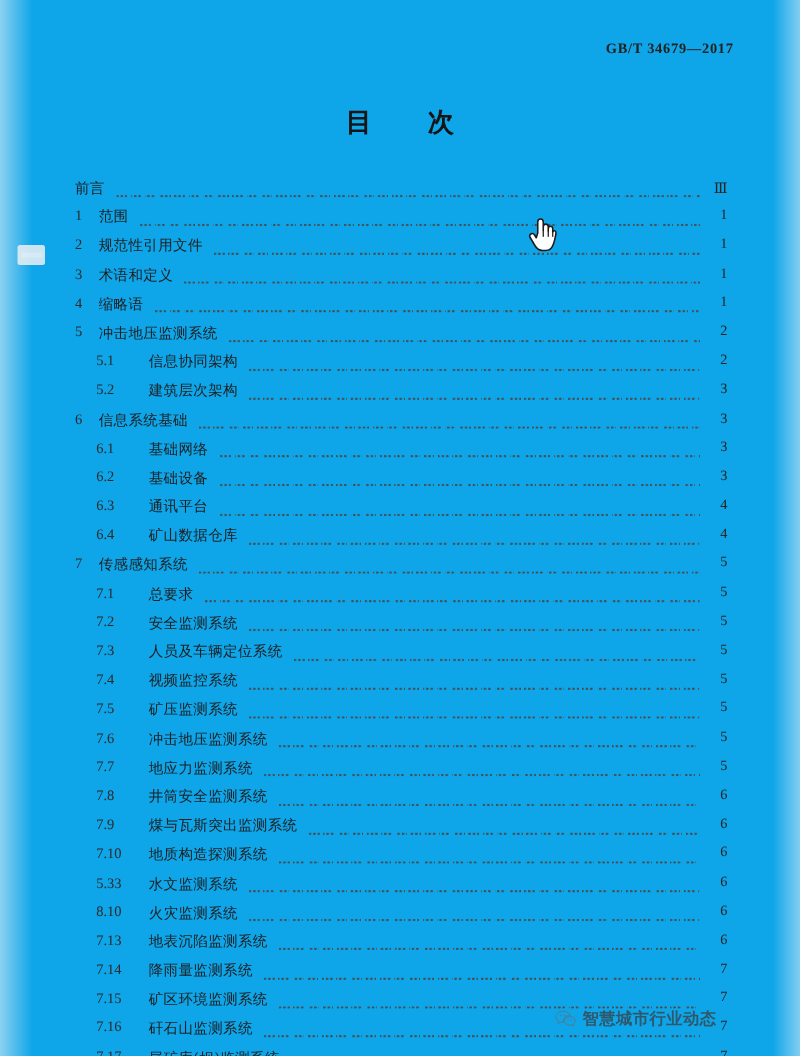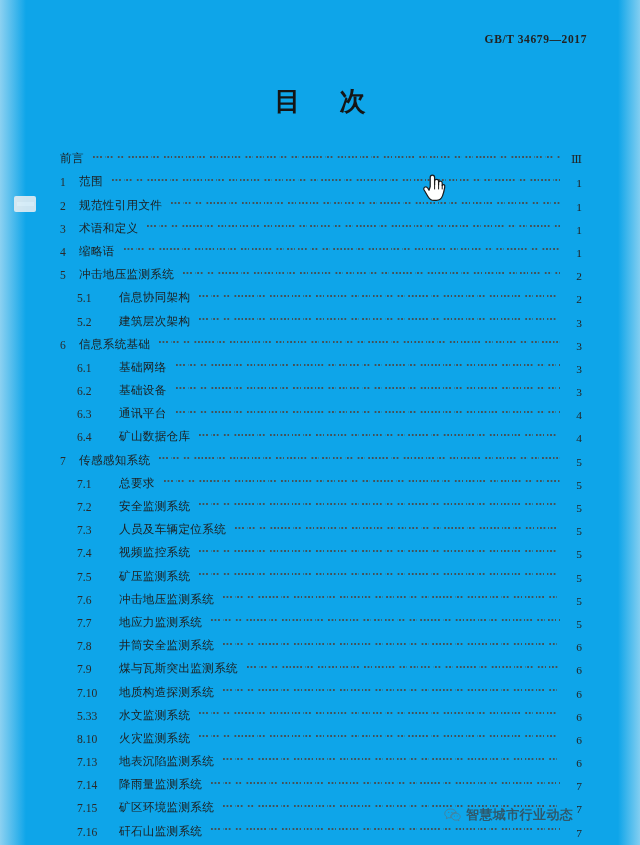--- a/index.html
+++ b/index.html
@@ -37,39 +37,39 @@
     white-space: nowrap;
   }
 
   
   .toc-title {
     position: absolute;
     top: 84px;
     left: 0;
     width: 100%;
     text-align: center;
-    font-size: 26px;
+    font-size: 21px;
     font-weight: bold;
     letter-spacing: 16px;
     text-indent: 16px;
     color: #151515;
-    font-family: Liberation Sans, sans-serif;
+    font-family: Liberation Mono, monospace;
   }
 
   
   .toc {
     position: absolute;
     top: 143px;
     left: 60px;
     width: 522px;
   }
 
   .toc-row {
     display: flex;
-    align-items: flex-end;
+    align-items: flex-start;
     height: 23.2px;
     font-size: 11.6px;
     color: #1e1e1e;
     white-space: nowrap;
   }
 
   .num {
     display: inline-block;
     text-align: left;
     font-family: "Liberation Serif", "DejaVu Serif", serif;

